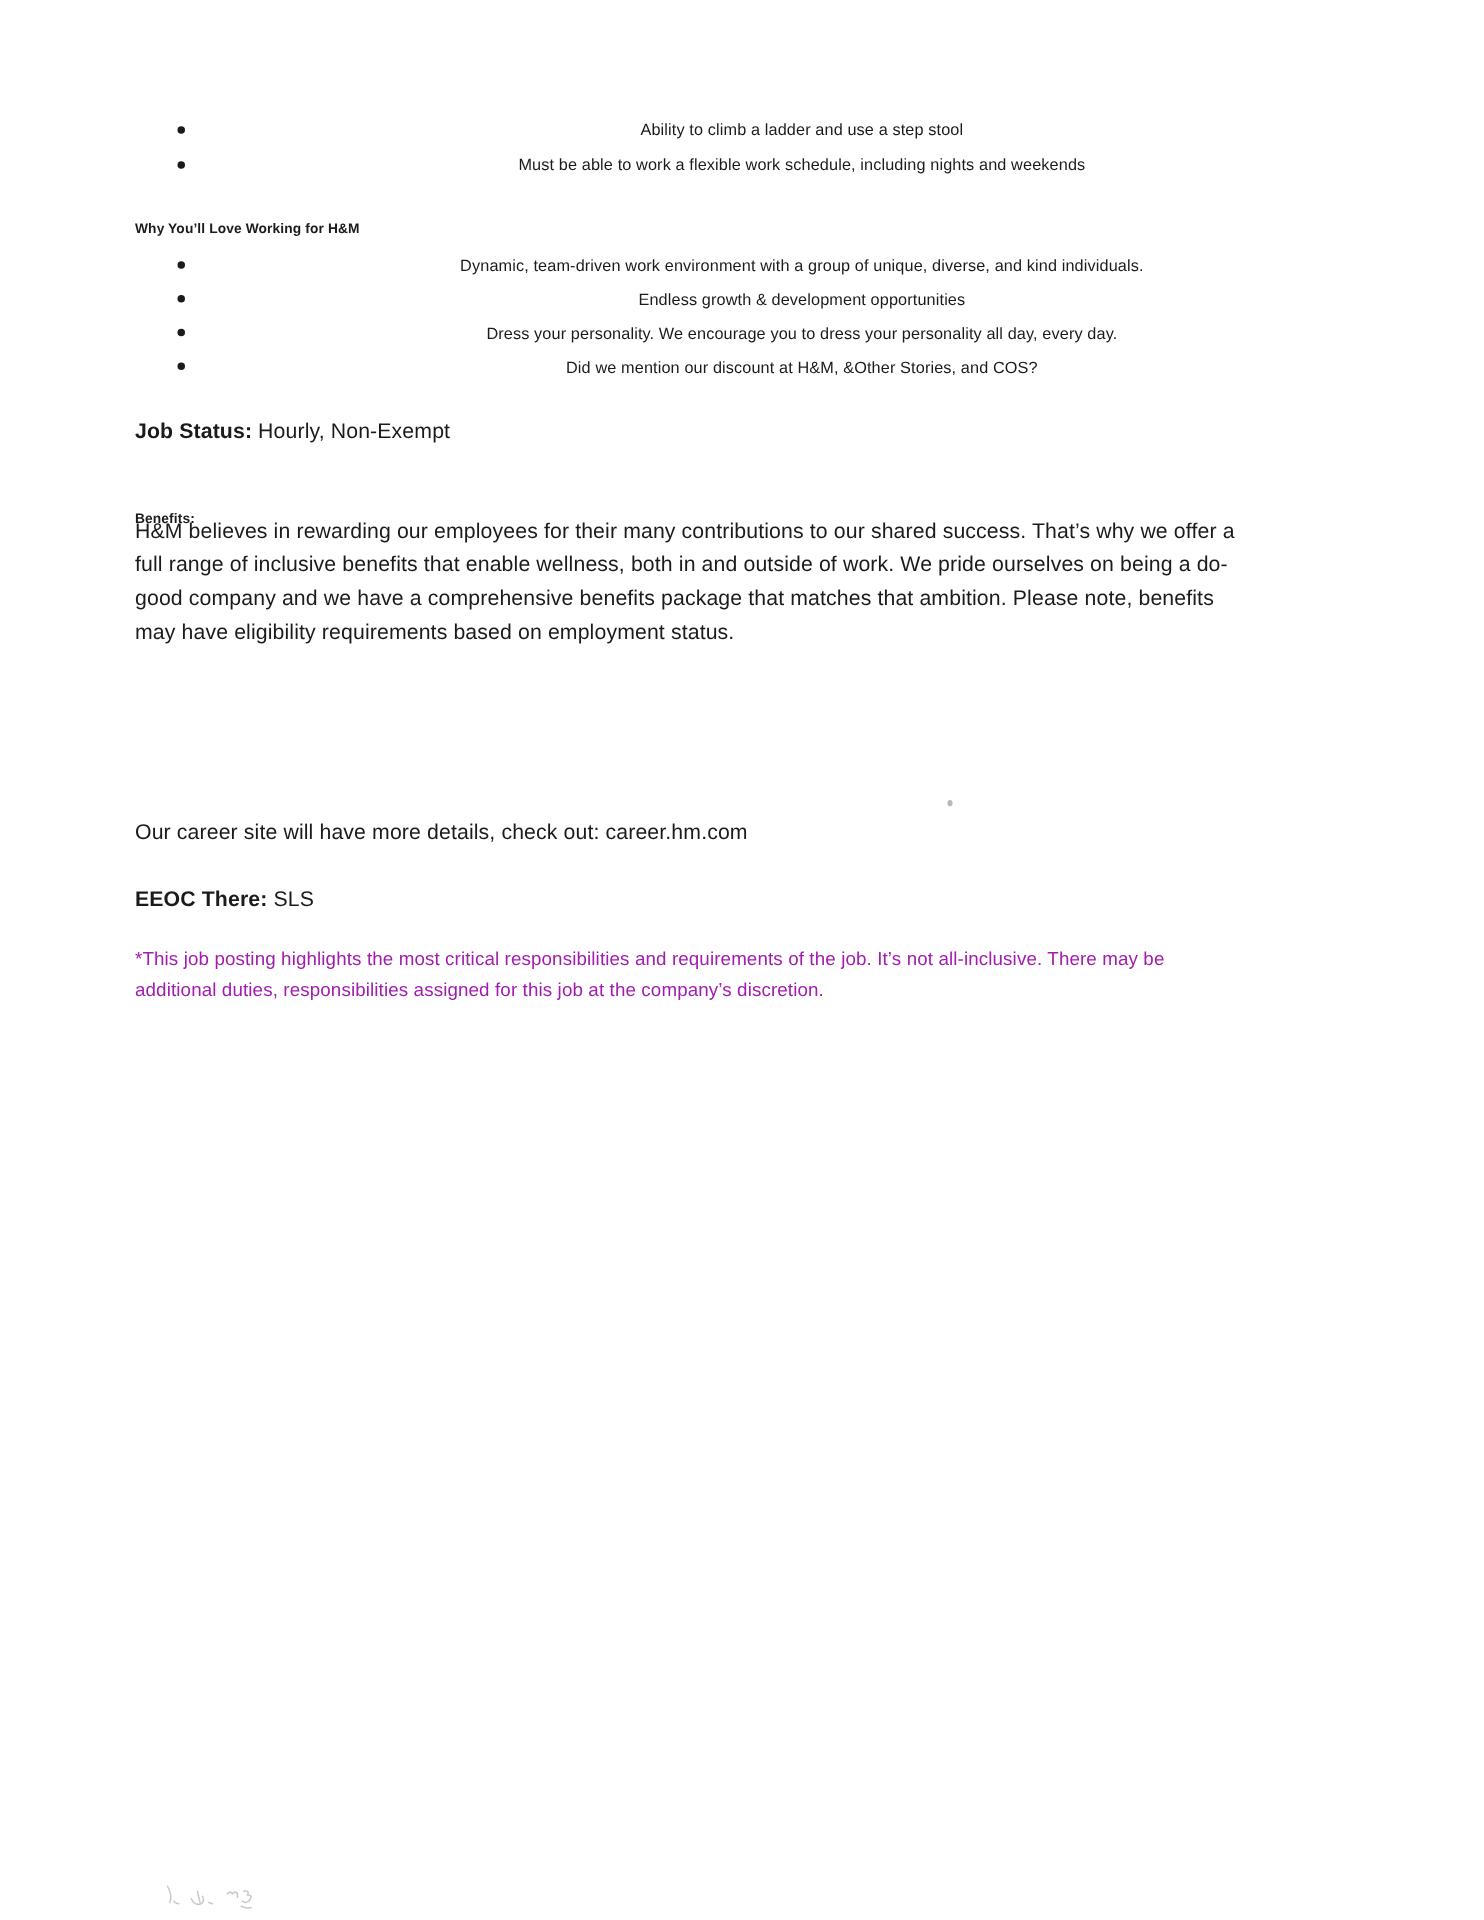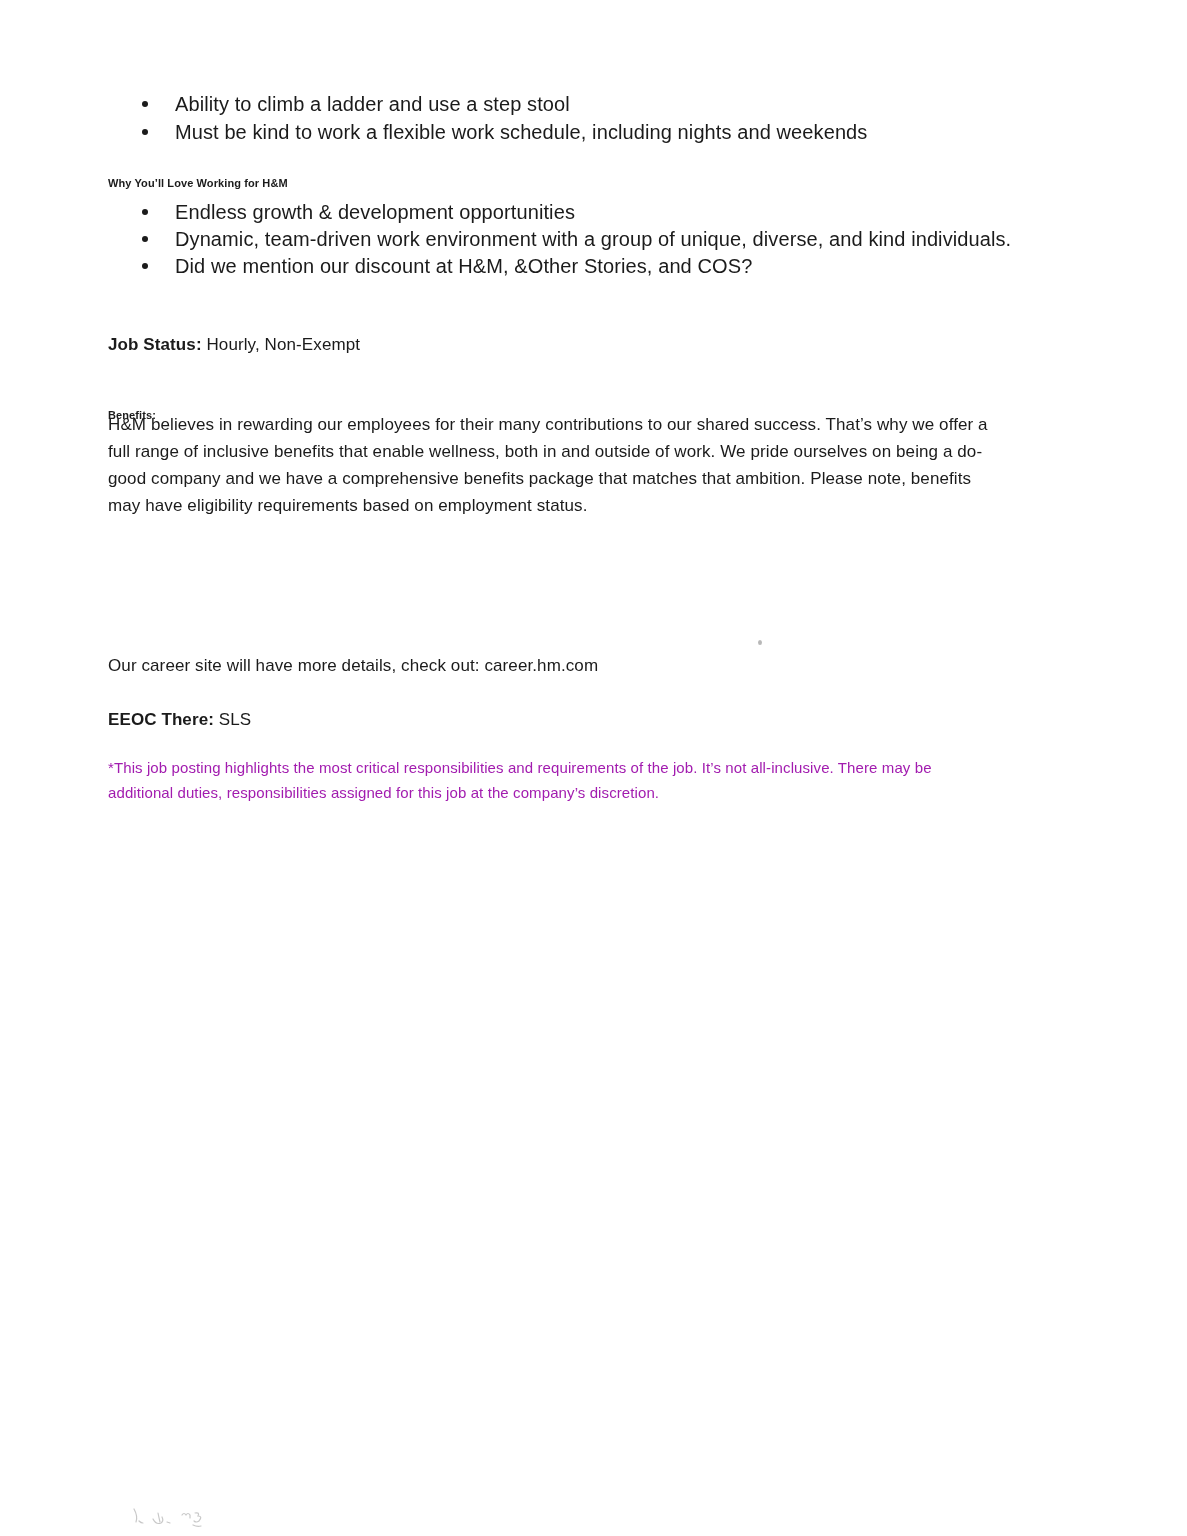--- a/index.html
+++ b/index.html
@@ -21,23 +21,24 @@
   
   ul.bullets {
     list-style: none;
     margin: 0;
     padding: 0;
     width: 1000px;
   }
   ul.bullets li {
     position: relative;
     padding-left: 67px;
-    font-size: 20px;
+    font-size: 13px;
     line-height: 28px;
     letter-spacing: 0.1px;
+    text-align: center;
   }
   ul.bullets.tight li { line-height: 27px; }
   ul.bullets li .dot {
     position: absolute;
     left: 34px;
     top: 11px;
     width: 6px;
     height: 6px;
     border-radius: 50%;
     background: #1b1b1b;
@@ -96,34 +97,38 @@
 
 <div class="page">
 
   <ul class="bullets abs" style="top:90px;">
     <li>
       <span class="dot"></span>
       <span>Ability to climb a ladder and use a step stool</span>
     </li>
     <li>
       <span class="dot"></span>
-      <span>Must be kind to work a flexible work schedule, including nights and weekends</span>
+      <span>Must be able to work a flexible work schedule, including nights and weekends</span>
     </li>
   </ul>
 
   <div class="heading abs" style="top:171px;">Why You’ll Love Working for H&amp;M</div>
 
   <ul class="bullets tight abs" style="top:199px;">
     <li>
       <span class="dot"></span>
+      <span>Dynamic, team-driven work environment with a group of unique, diverse, and kind individuals.</span>
+    </li>
+    <li>
+      <span class="dot"></span>
       <span>Endless growth &amp; development opportunities</span>
     </li>
     <li>
       <span class="dot"></span>
-      <span>Dynamic, team-driven work environment with a group of unique, diverse, and kind individuals.</span>
+      <span>Dress your personality. We encourage you to dress your personality all day, every day.</span>
     </li>
     <li>
       <span class="dot"></span>
       <span>Did we mention our discount at H&amp;M, &amp;Other Stories, and COS?</span>
     </li>
   </ul>
 
   <p class="inline-line abs" style="top:332px;">
     <span class="lbl">Job Status:</span><span> Hourly, Non-Exempt</span>
   </p>

